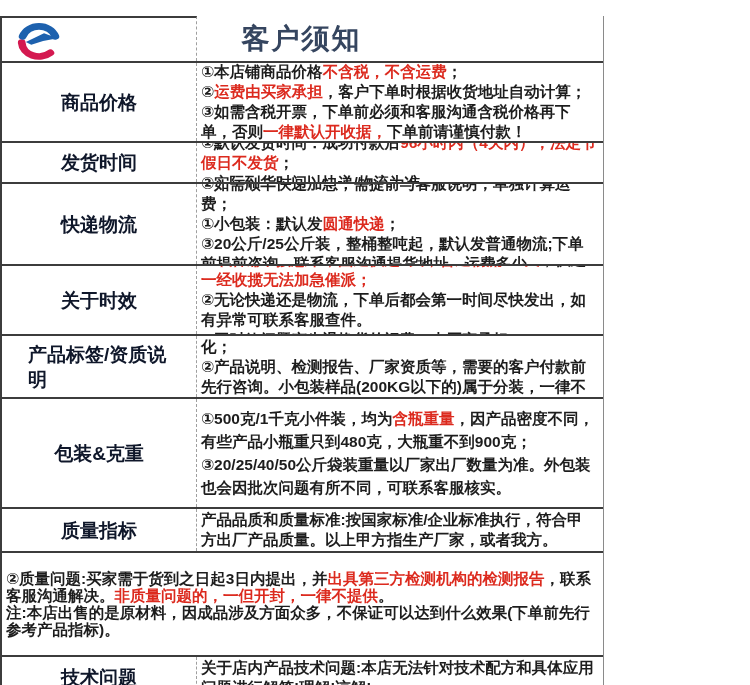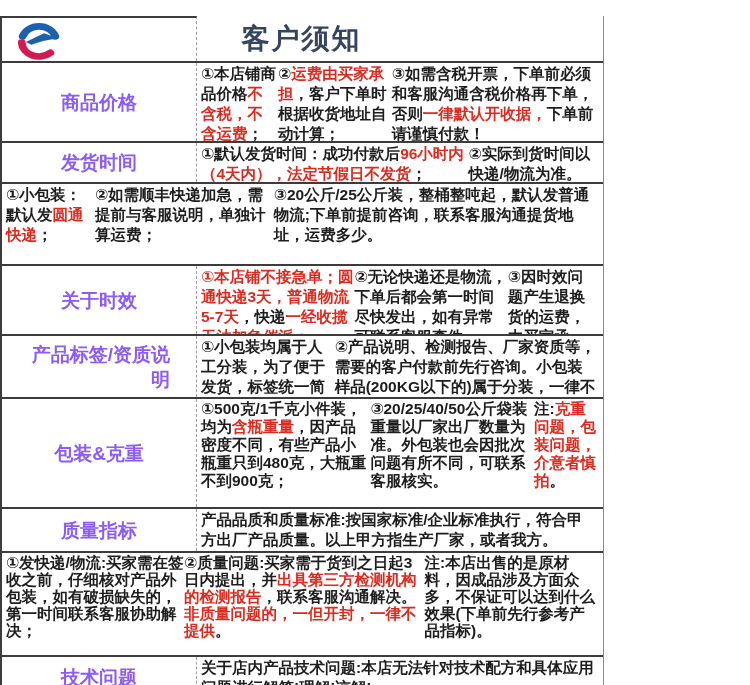--- a/index.html
+++ b/index.html
@@ -34,38 +34,38 @@
   
   .tbody{border-left:2px solid #3c3c3c;box-sizing:border-box;}
   .row{
     display:flex;box-sizing:border-box;
     border-bottom:2px solid #3c3c3c;
   }
   .label-cell{
     flex:0 0 195px;box-sizing:border-box;
     border-right:1px dashed #9f9f9f;
     display:flex;align-items:center;justify-content:center;
-    text-align:right;padding:0 26px;
-    font-size:19px;line-height:25px;font-weight:600;color:#8b5cf6;
+    text-align:left;padding:0 26px;
+    font-size:19px;line-height:25px;font-weight:600;color:#0f172a;
   }
   .content-cell{
     flex:1;box-sizing:border-box;overflow:hidden;
-    display:flex;flex-direction:row;justify-content:center;
+    display:flex;flex-direction:column;justify-content:center;
     padding:1px 6px 1px 4px;
     font-size:15.5px;line-height:20px;font-weight:600;color:var(--ink,#1d1d1d);
   }
   .content-cell p{margin:0;}
   .seg-red{color:var(--red,#dc2a1e);}
   
   .row-0{height:80px}
   .row-1{height:41px}
   .row-2{height:82px}
   .row-3{height:70px}
   .row-4{height:63px}
-  .row-5{height:110px}.row-5 .content-cell{line-height:18px}
+  .row-5{height:110px}.row-5 .content-cell{line-height:23px}
   .row-6{height:44px}
   .row-7{height:104px}.row-7 .content-cell{line-height:17px}
   .row-8{height:43px}
 </style>
 </head>
 <body>
 
 <div class="sheet">
   <div class="header">
     <div class="logo-cell">
@@ -89,23 +89,24 @@
         </div>
       </div>
       <div class="row row-1">
         <div class="label-cell">发货时间</div>
         <div class="content-cell">
           <p><span>①默认发货时间：成功付款后</span><span class="seg-red">96小时内（4天内），法定节假日不发货</span><span>；</span></p>
           <p><span>②实际到货时间以快递/物流为准。</span></p>
         </div>
       </div>
       <div class="row row-2">
+        <div class="label-cell">快递物流</div>
         <div class="content-cell">
+          <p><span>②如需顺丰快递加急，需提前与客服说明，单独计算运费；</span></p>
           <p><span>①小包装：默认发</span><span class="seg-red">圆通快递</span><span>；</span></p>
-          <p><span>②如需顺丰快递加急，需提前与客服说明，单独计算运费；</span></p>
           <p><span>③20公斤/25公斤装，整桶整吨起，默认发普通物流;下单前提前咨询，联系客服沟通提货地址，运费多少。</span></p>
         </div>
       </div>
       <div class="row row-3">
         <div class="label-cell">关于时效</div>
         <div class="content-cell">
           <p><span class="seg-red">①本店铺不接急单；圆通快递3天，普通物流5-7天</span><span>，快递</span><span class="seg-red">一经收揽无法加急催派；</span></p>
           <p><span>②无论快递还是物流，下单后都会第一时间尽快发出，如有异常可联系客服查件。</span></p>
           <p><span>③因时效问题产生退换货的运费，由买家承担。</span></p>
         </div>
@@ -115,32 +116,30 @@
         <div class="content-cell">
           <p><span>①小包装均属于人工分装，为了便于发货，标签统一简单化；</span></p>
           <p><span>②产品说明、检测报告、厂家资质等，需要的客户付款前先行咨询。小包装样品(200KG以下的)属于分装，一律不提供。</span></p>
         </div>
       </div>
       <div class="row row-5">
         <div class="label-cell">包装&amp;克重</div>
         <div class="content-cell">
           <p><span>①500克/1千克小件装，均为</span><span class="seg-red">含瓶重量</span><span>，因产品密度不同，有些产品小瓶重只到480克，大瓶重不到900克；</span></p>
           <p><span>③20/25/40/50公斤袋装重量以厂家出厂数量为准。外包装也会因批次问题有所不同，可联系客服核实。</span></p>
-          <p><span>注:</span><span class="seg-red">克重问题，包装问题，介意者慎拍</span><span>。</span></p>
         </div>
       </div>
       <div class="row row-6">
         <div class="label-cell">质量指标</div>
         <div class="content-cell">
           <p><span>产品品质和质量标准:按国家标准/企业标准执行，符合甲方出厂产品质量。以上甲方指生产厂家，或者我方。</span></p>
         </div>
       </div>
       <div class="row row-7">
         <div class="content-cell">
-          <p><span>①发快递/物流:买家需在签收之前，仔细核对产品外包装，如有破损缺失的，第一时间联系客服协助解决；</span></p>
           <p><span>②质量问题:买家需于货到之日起3日内提出，并</span><span class="seg-red">出具第三方检测机构的检测报告</span><span>，联系客服沟通解决。</span><span class="seg-red">非质量问题的，一但开封，一律不提供</span><span>。</span></p>
           <p><span>注:本店出售的是原材料，因成品涉及方面众多，不保证可以达到什么效果(下单前先行参考产品指标)。</span></p>
         </div>
       </div>
       <div class="row row-8">
         <div class="label-cell">技术问题</div>
         <div class="content-cell">
           <p><span>关于店内产品技术问题:本店无法针对技术配方和具体应用问题进行解答!理解!谅解!</span></p>
         </div>
       </div>

